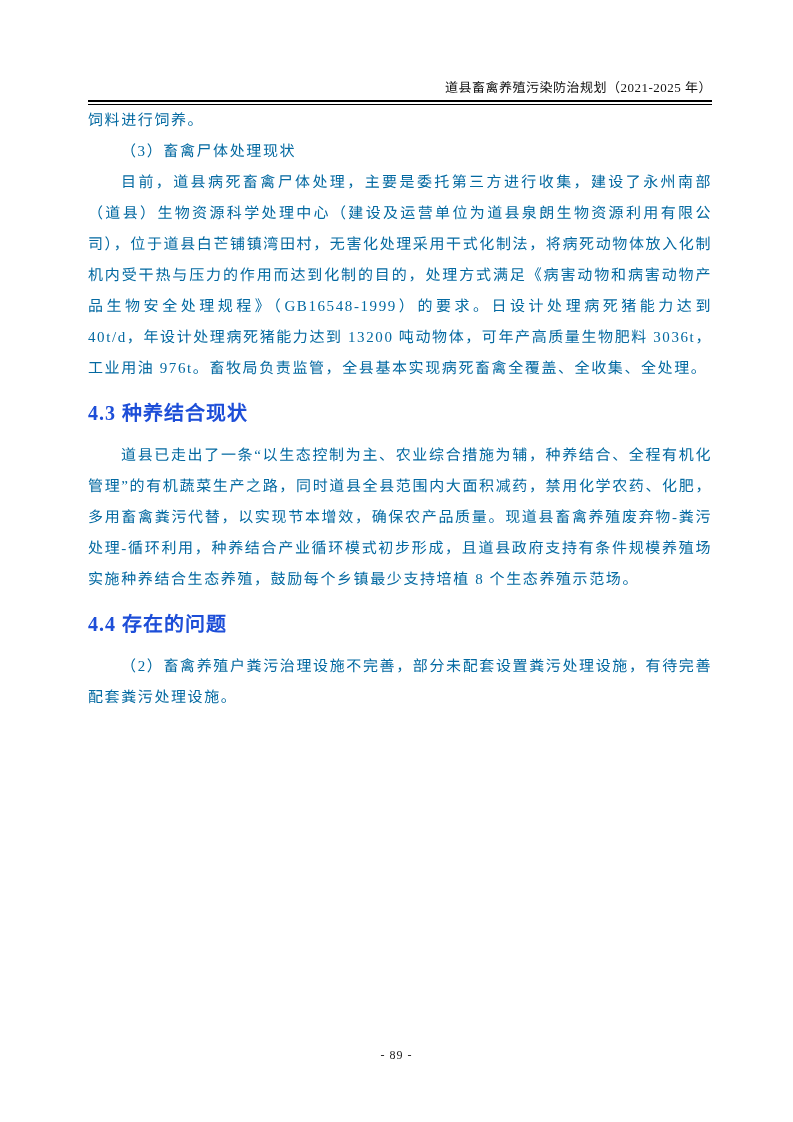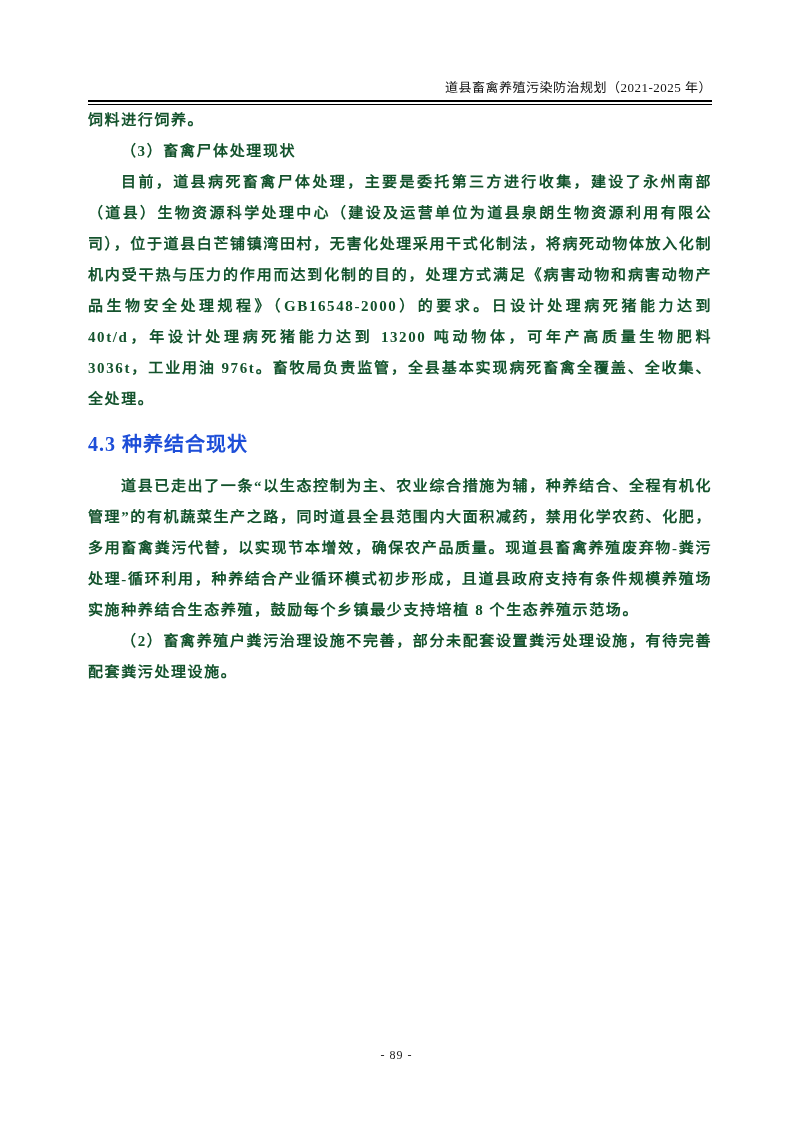--- a/index.html
+++ b/index.html
@@ -39,22 +39,21 @@
   .body-text {
     margin-top: 0;
   }
   .para {
     margin: 0;
     font-size: 15px;
     line-height: 31px;
     letter-spacing: 1.6px;
     text-align: justify;
     text-indent: 33px;
-    color: #14532d;
-    font-weight: bold;
+    color: #0369a1;
   }
   .para.continuation {
     text-indent: 0;
   }
   .heading {
     margin: 16px 0 14px 0;
     font-size: 20px;
     line-height: 26px;
     font-weight: bold;
     letter-spacing: 1px;
@@ -83,28 +82,29 @@
     <div class="header-title">道县畜禽养殖污染防治规划（2021-2025 年）</div>
 
     <div class="header-rule"></div>
 
     <div class="body-text">
 
       <p class="para continuation">饲料进行饲养。</p>
 
       <p class="para">（3）畜禽尸体处理现状</p>
 
-      <p class="para">目前，道县病死畜禽尸体处理，主要是委托第三方进行收集，建设了永州南部（道县）生物资源科学处理中心（建设及运营单位为道县泉朗生物资源利用有限公司），位于道县白芒铺镇湾田村，无害化处理采用干式化制法，将病死动物体放入化制机内受干热与压力的作用而达到化制的目的，处理方式满足《病害动物和病害动物产品生物安全处理规程》（GB16548-2000）的要求。日设计处理病死猪能力达到 40t/d，年设计处理病死猪能力达到 13200 吨动物体，可年产高质量生物肥料 3036t，工业用油 976t。畜牧局负责监管，全县基本实现病死畜禽全覆盖、全收集、全处理。</p>
+      <p class="para">目前，道县病死畜禽尸体处理，主要是委托第三方进行收集，建设了永州南部（道县）生物资源科学处理中心（建设及运营单位为道县泉朗生物资源利用有限公司），位于道县白芒铺镇湾田村，无害化处理采用干式化制法，将病死动物体放入化制机内受干热与压力的作用而达到化制的目的，处理方式满足《病害动物和病害动物产品生物安全处理规程》（GB16548-1999）的要求。日设计处理病死猪能力达到 40t/d，年设计处理病死猪能力达到 13200 吨动物体，可年产高质量生物肥料 3036t，工业用油 976t。畜牧局负责监管，全县基本实现病死畜禽全覆盖、全收集、全处理。</p>
 
 
       <h2 class="heading">4.3 种养结合现状</h2>
 
 
       <p class="para">道县已走出了一条“以生态控制为主、农业综合措施为辅，种养结合、全程有机化管理”的有机蔬菜生产之路，同时道县全县范围内大面积减药，禁用化学农药、化肥，多用畜禽粪污代替，以实现节本增效，确保农产品质量。现道县畜禽养殖废弃物-粪污处理-循环利用，种养结合产业循环模式初步形成，且道县政府支持有条件规模养殖场实施种养结合生态养殖，鼓励每个乡镇最少支持培植 8 个生态养殖示范场。</p>
 
+      <h2 class="heading">4.4 存在的问题</h2>
 
 
       <p class="para">（2）畜禽养殖户粪污治理设施不完善，部分未配套设置粪污处理设施，有待完善配套粪污处理设施。</p>
 
     </div>
   </div>
 
   <div class="page-number">- 89 -</div>
 </div>
 

